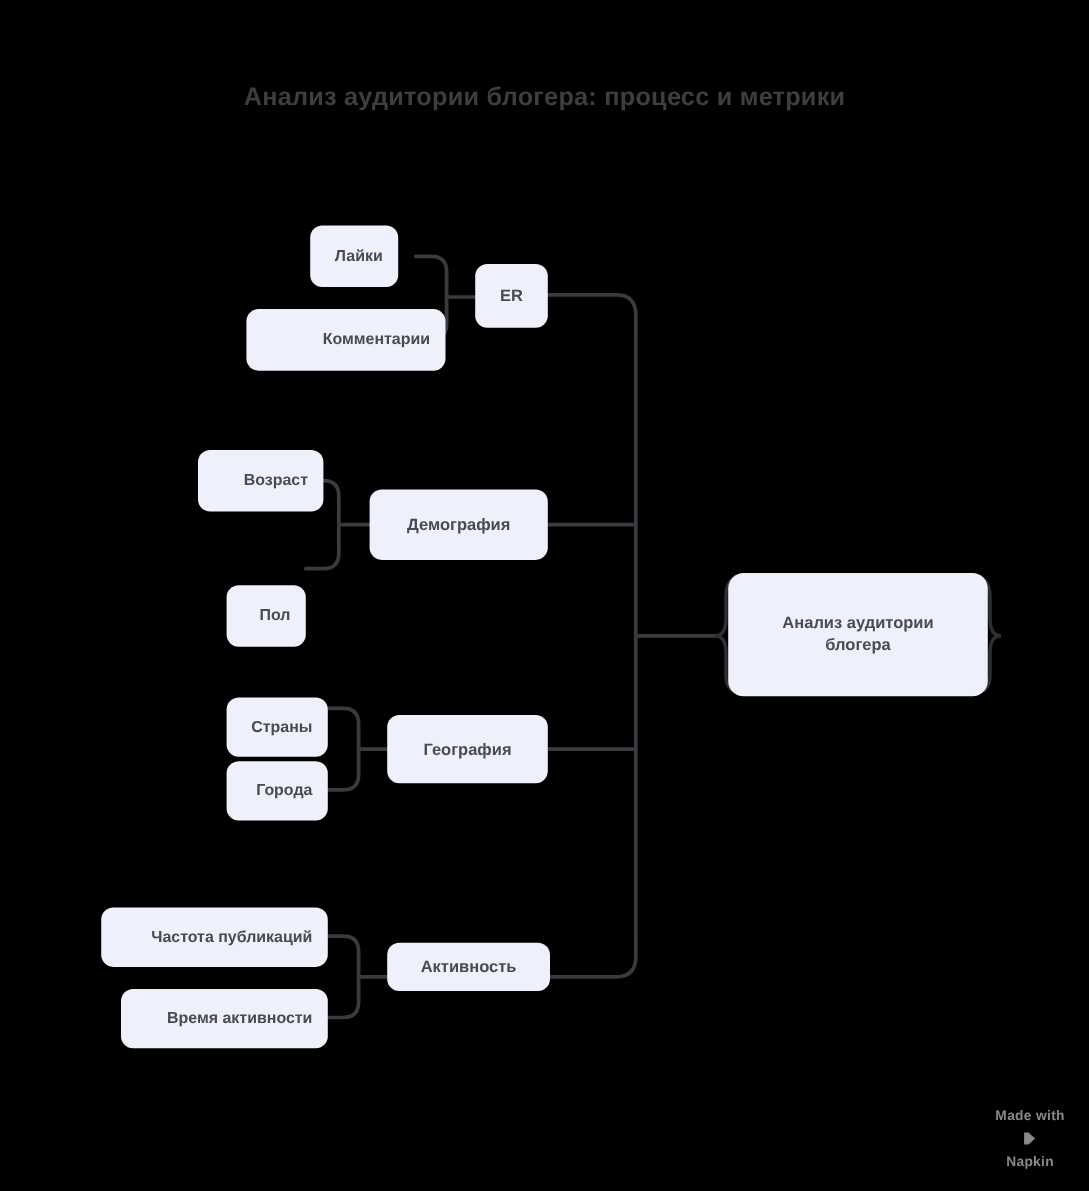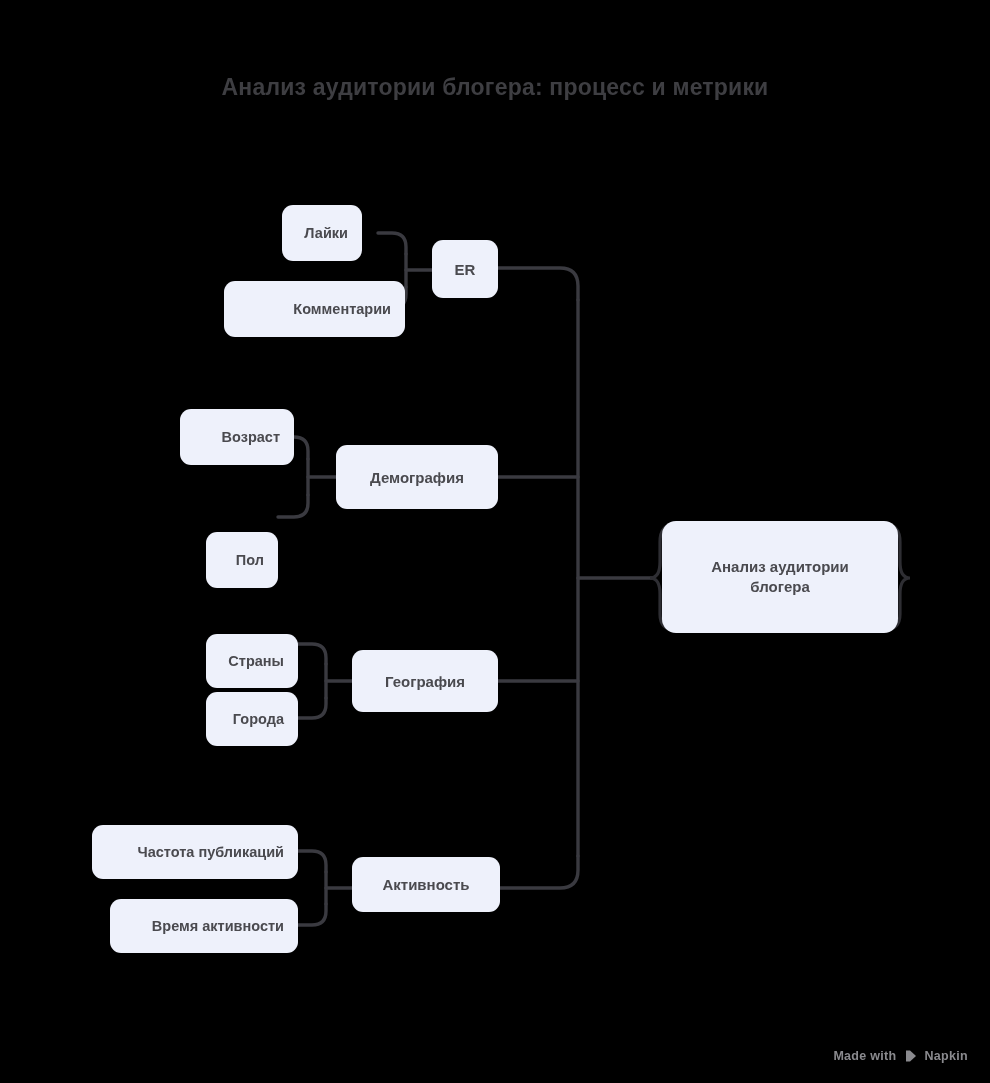--- a/index.html
+++ b/index.html
@@ -65,20 +65,21 @@
     position: absolute;
     right: 22px;
     bottom: 20px;
     display: flex;
     align-items: center;
     gap: 7px;
     color: #8a8a8e;
     font-size: 12.5px;
     font-weight: bold;
     letter-spacing: 0.3px;
+    flex-direction: column;
   }
   .wm-mark {
     display: inline-block;
     width: 14px;
     height: 14px;
   }
 </style>
 </head>
 <body>
 
@@ -154,21 +155,21 @@
 <div class="node mid" style="left:352px; top:650px; width:146px; height:62px;">
   <span>География</span>
 </div>
 
 <div class="node leaf" style="left:92px; top:825px; width:206px; height:54px;">
   <span>Частота публикаций</span>
 </div>
 <div class="node leaf" style="left:110px; top:899px; width:188px; height:54px;">
   <span>Время активности</span>
 </div>
-<div class="node mid" style="left:352px; top:857px; width:148px; height:55px;">
+<div class="node mid" style="left:352px; top:857px; width:148px; height:44px;">
   <span>Активность</span>
 </div>
 
 <div class="node root" style="left:662px; top:521px; width:236px; height:112px;">
   <span>Анализ аудитории блогера</span>
 </div>
 
 <div class="watermark">
   <span>Made with</span>
   <span class="wm-mark">

